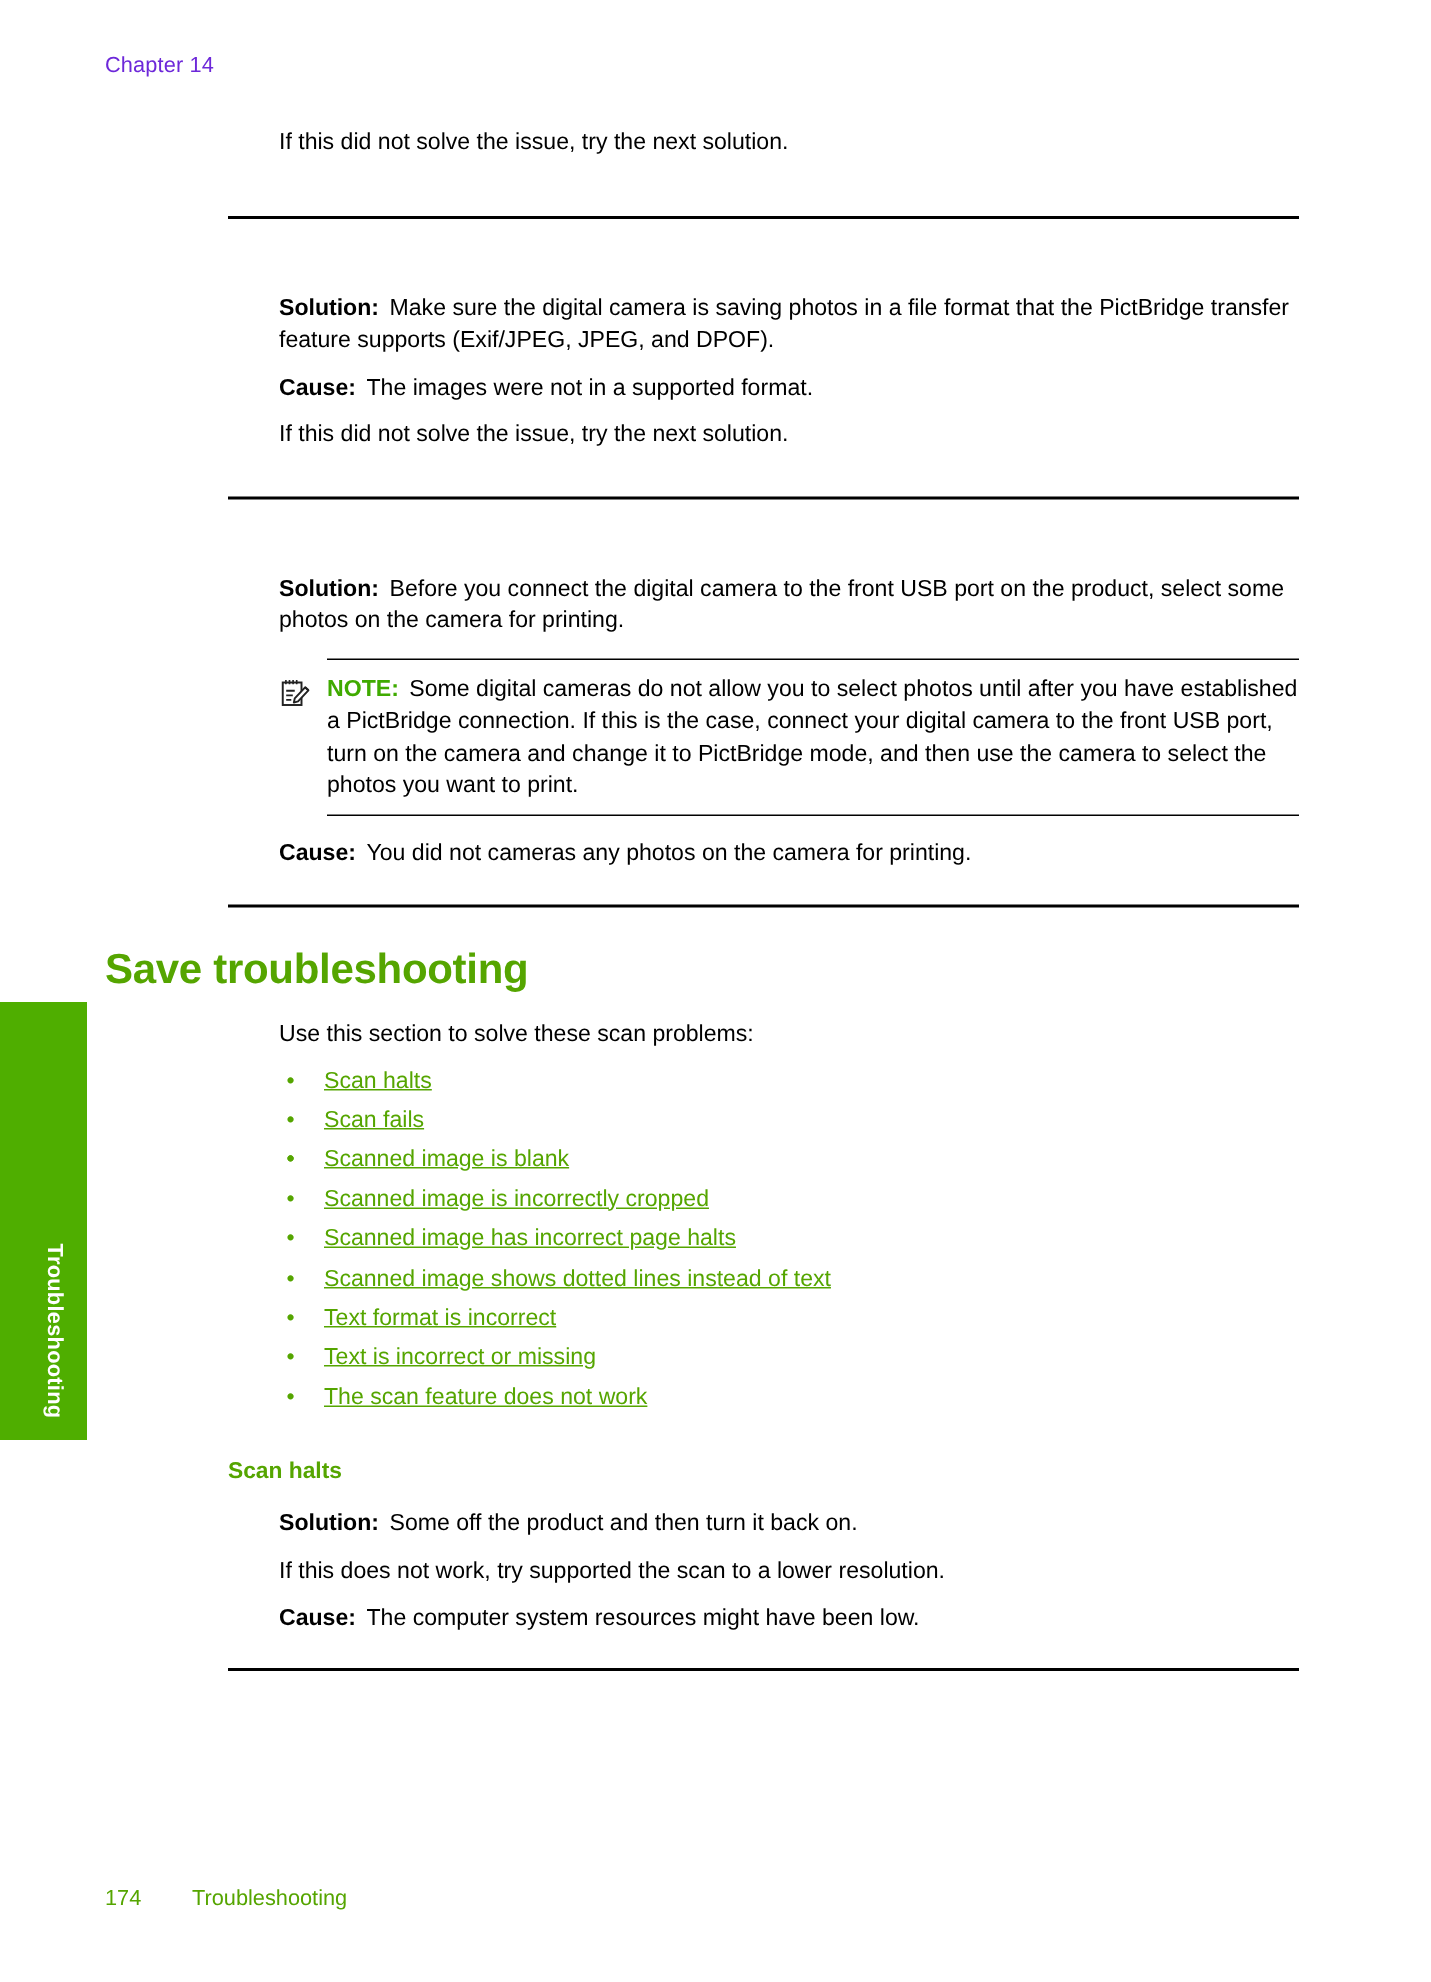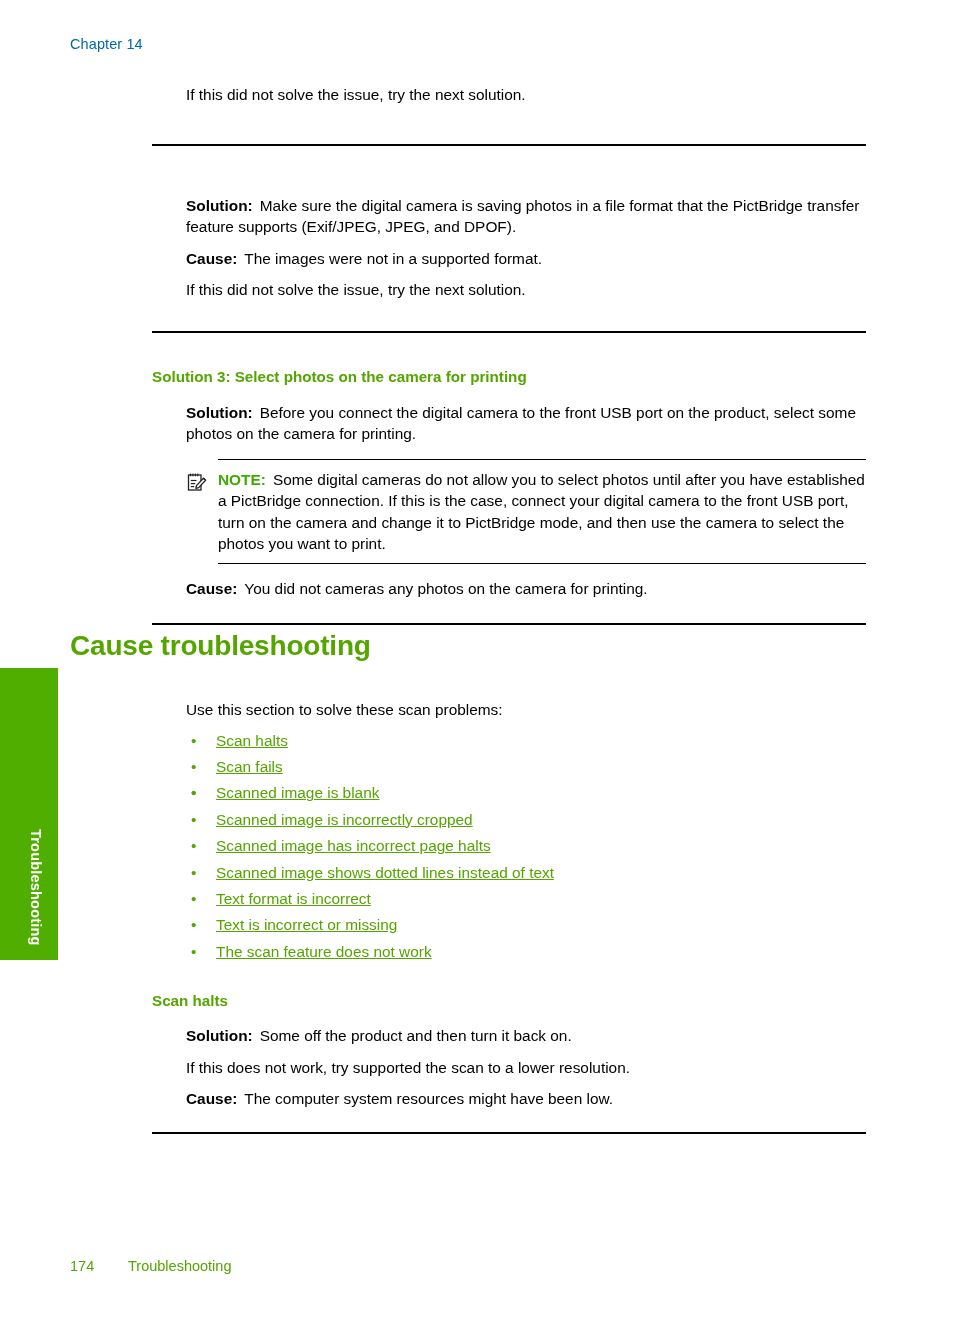--- a/index.html
+++ b/index.html
@@ -15,21 +15,21 @@
     color: #000000;
     overflow: hidden;
   }
 
   
   .chapter-header {
     position: absolute;
     left: 70px;
     top: 36px;
     font-size: 14.5px;
-    color: #0369a1;
+    color: #6d28d9;
     letter-spacing: 0.1px;
   }
 
   
   .side-tab {
     position: absolute;
     left: 0;
     top: 668px;
     width: 58px;
     height: 292px;
@@ -207,21 +207,20 @@
     <span class="label">Cause:</span><span class="label-gap"></span><span>The images were not in a supported format.</span>
   </p>
 
   <div style="height:10px"></div>
   <p class="body-text">If this did not solve the issue, try the next solution.</p>
 
   <div style="height:30px"></div>
   <hr class="rule">
 
   <div style="height:34px"></div>
-  <p class="solution-heading">Solution 3: Select photos on the camera for printing</p>
 
   <div style="height:15px"></div>
   <p class="body-text">
     <span class="label">Solution:</span><span class="label-gap"></span><span>Before you connect the digital camera to the front USB port on the product, select some photos on the camera for printing.</span>
   </p>
 
   <div style="height:14px"></div>
   <div class="note-box">
     <hr class="rule-indent">
     <div class="note-inner">
@@ -285,17 +284,17 @@
 
   <div style="height:10px"></div>
   <p class="body-text">
     <span class="label">Cause:</span><span class="label-gap"></span><span>The computer system resources might have been low.</span>
   </p>
 
   <div style="height:22px"></div>
   <hr class="rule">
 </div>
 
-<h1 class="section-heading" style="top:630px;">Cause troubleshooting</h1>
+<h1 class="section-heading" style="top:630px;">Save troubleshooting</h1>
 
 <div class="footer">
   <span class="pageno">174</span><span>Troubleshooting</span>
 </div>
 
 </body></html>

